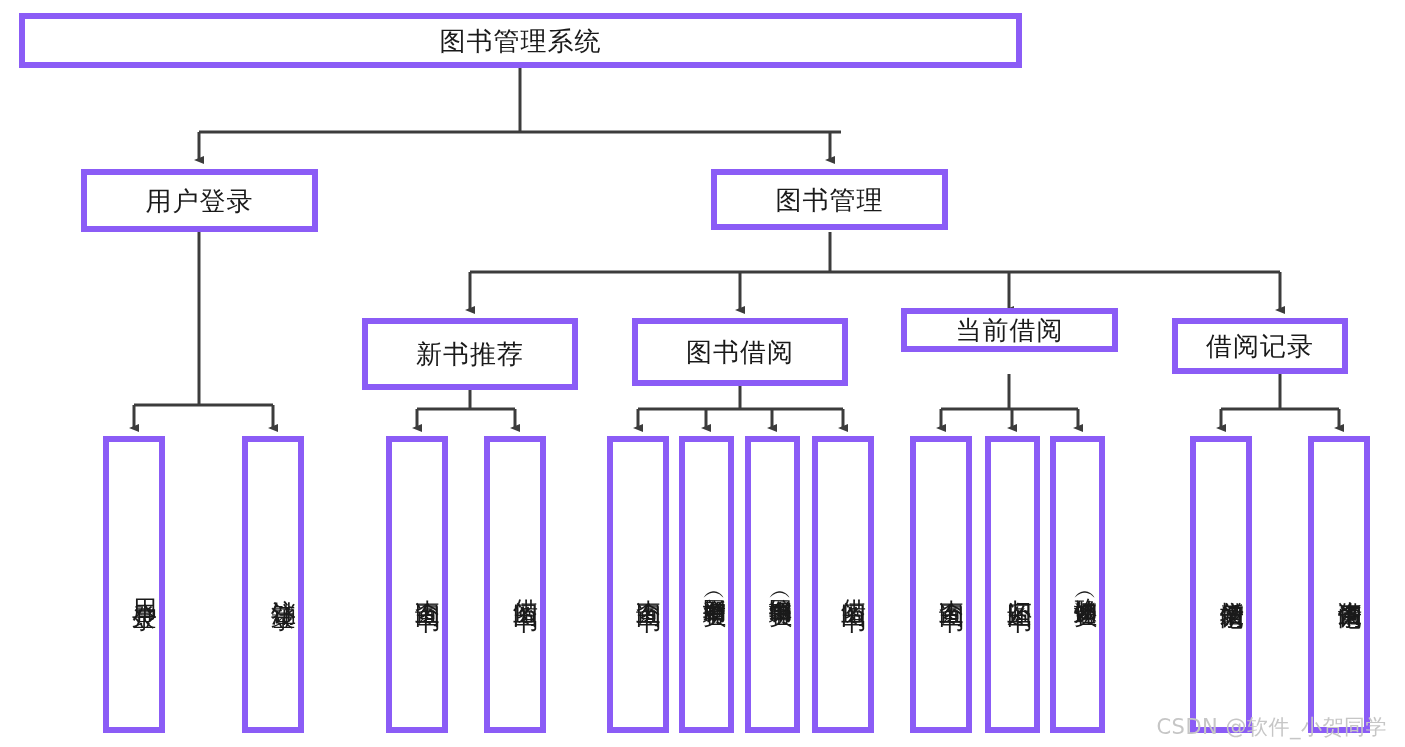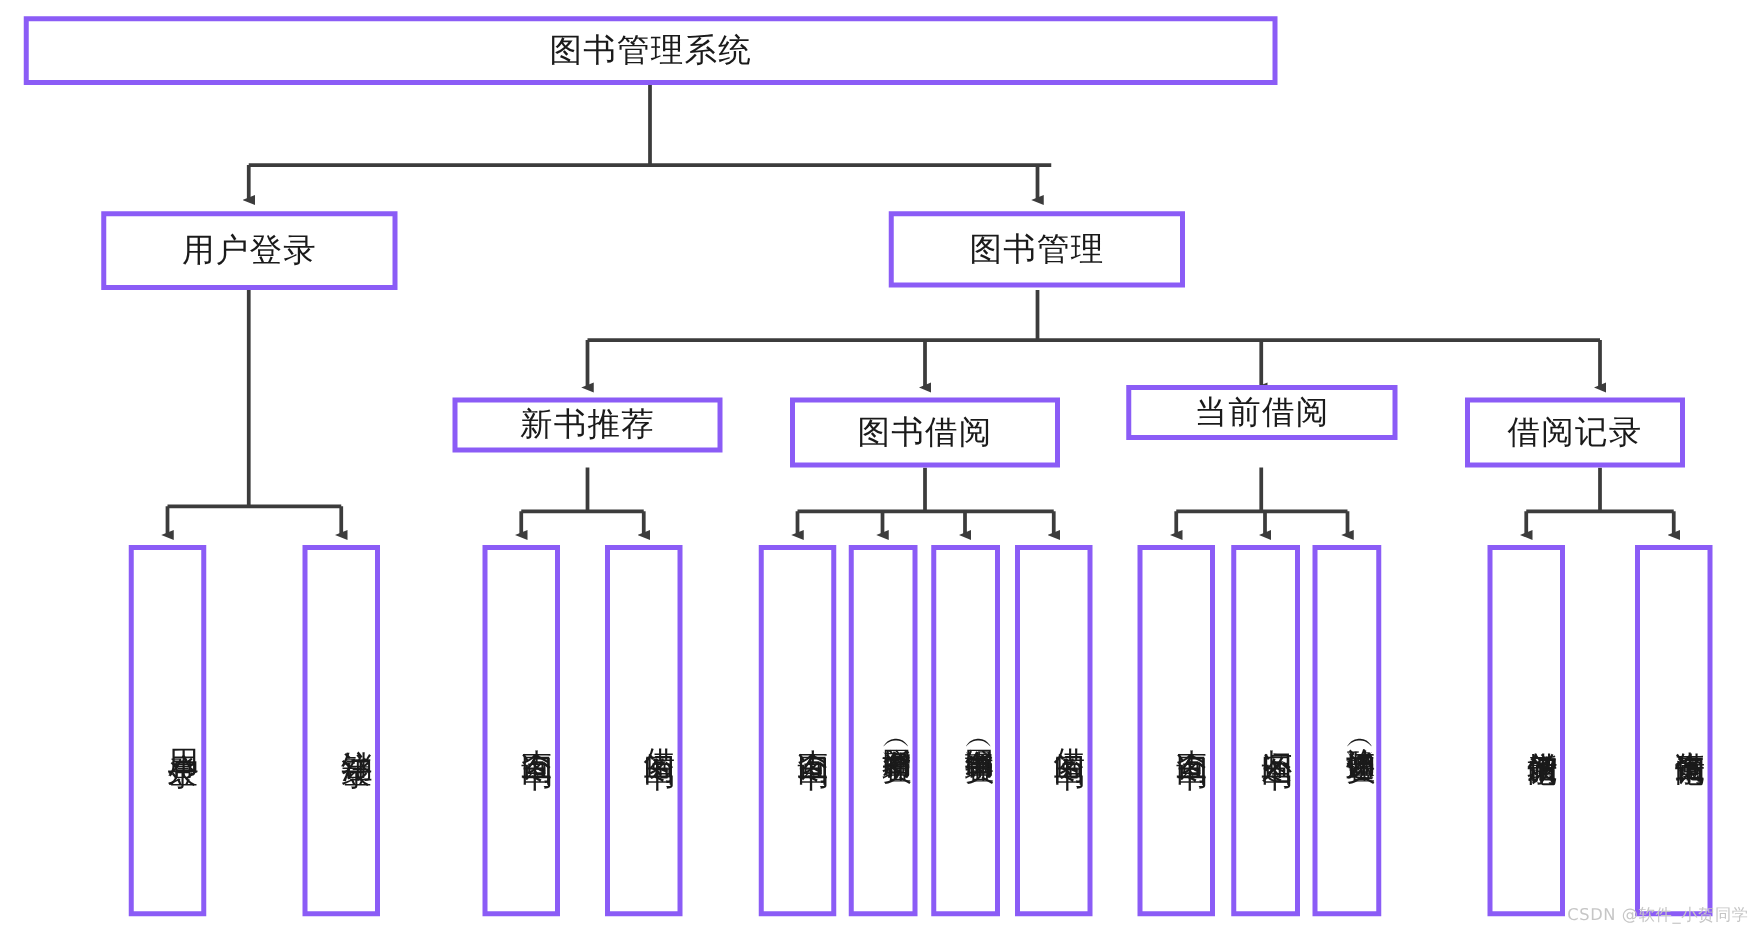--- a/index.html
+++ b/index.html
@@ -14,21 +14,21 @@
   svg.edges{
     position:absolute;
     left:0; top:0;
     width:1405px;
     height:747px;
     pointer-events:none;
   }
   .node{
     position:absolute;
     box-sizing:border-box;
-    border:4px solid #8b5cf6;
+    border:6px solid #8b5cf6;
     background:#ffffff;
     display:flex;
     align-items:center;
     justify-content:center;
     color:#1a1a1a;
   }
   .node.horiz{
     font-size:26px;
     letter-spacing:1px;
     line-height:1;
@@ -43,23 +43,23 @@
     align-items:flex-start;
     justify-content:center;
   }
   .node .label{
     display:block;
     white-space:pre-line;
   }
   .node.vert .label{white-space:nowrap;}
   .watermark{
     position:absolute;
-    right:6px;
+    right:18px;
     bottom:6px;
-    font-size:13px;
+    font-size:21px;
     color:#c6c6c6;
     letter-spacing:0.5px;
     white-space:nowrap;
   }
 </style>
 </head>
 <body>
 
 <div id="canvas">
 
@@ -117,24 +117,24 @@
     <span class="label">图书管理系统</span>
   </div>
 
   <div class="node horiz" style="left:81px;top:169px;width:237px;height:63px;">
     <span class="label">用户登录</span>
   </div>
   <div class="node horiz" style="left:711px;top:169px;width:237px;height:61px;">
     <span class="label">图书管理</span>
   </div>
 
-  <div class="node horiz" style="left:362px;top:318px;width:216px;height:44px;">
+  <div class="node horiz" style="left:362px;top:318px;width:216px;height:72px;">
     <span class="label">新书推荐</span>
   </div>
-  <div class="node horiz" style="left:632px;top:318px;width:216px;height:56px;">
+  <div class="node horiz" style="left:632px;top:318px;width:216px;height:68px;">
     <span class="label">图书借阅</span>
   </div>
   <div class="node horiz" style="left:901px;top:308px;width:217px;height:44px;">
     <span class="label">当前借阅</span>
   </div>
   <div class="node horiz" style="left:1172px;top:318px;width:176px;height:56px;">
     <span class="label">借阅记录</span>
   </div>
 
   <div class="node vert" style="left:103px;top:436px;width:62px;height:297px;">

